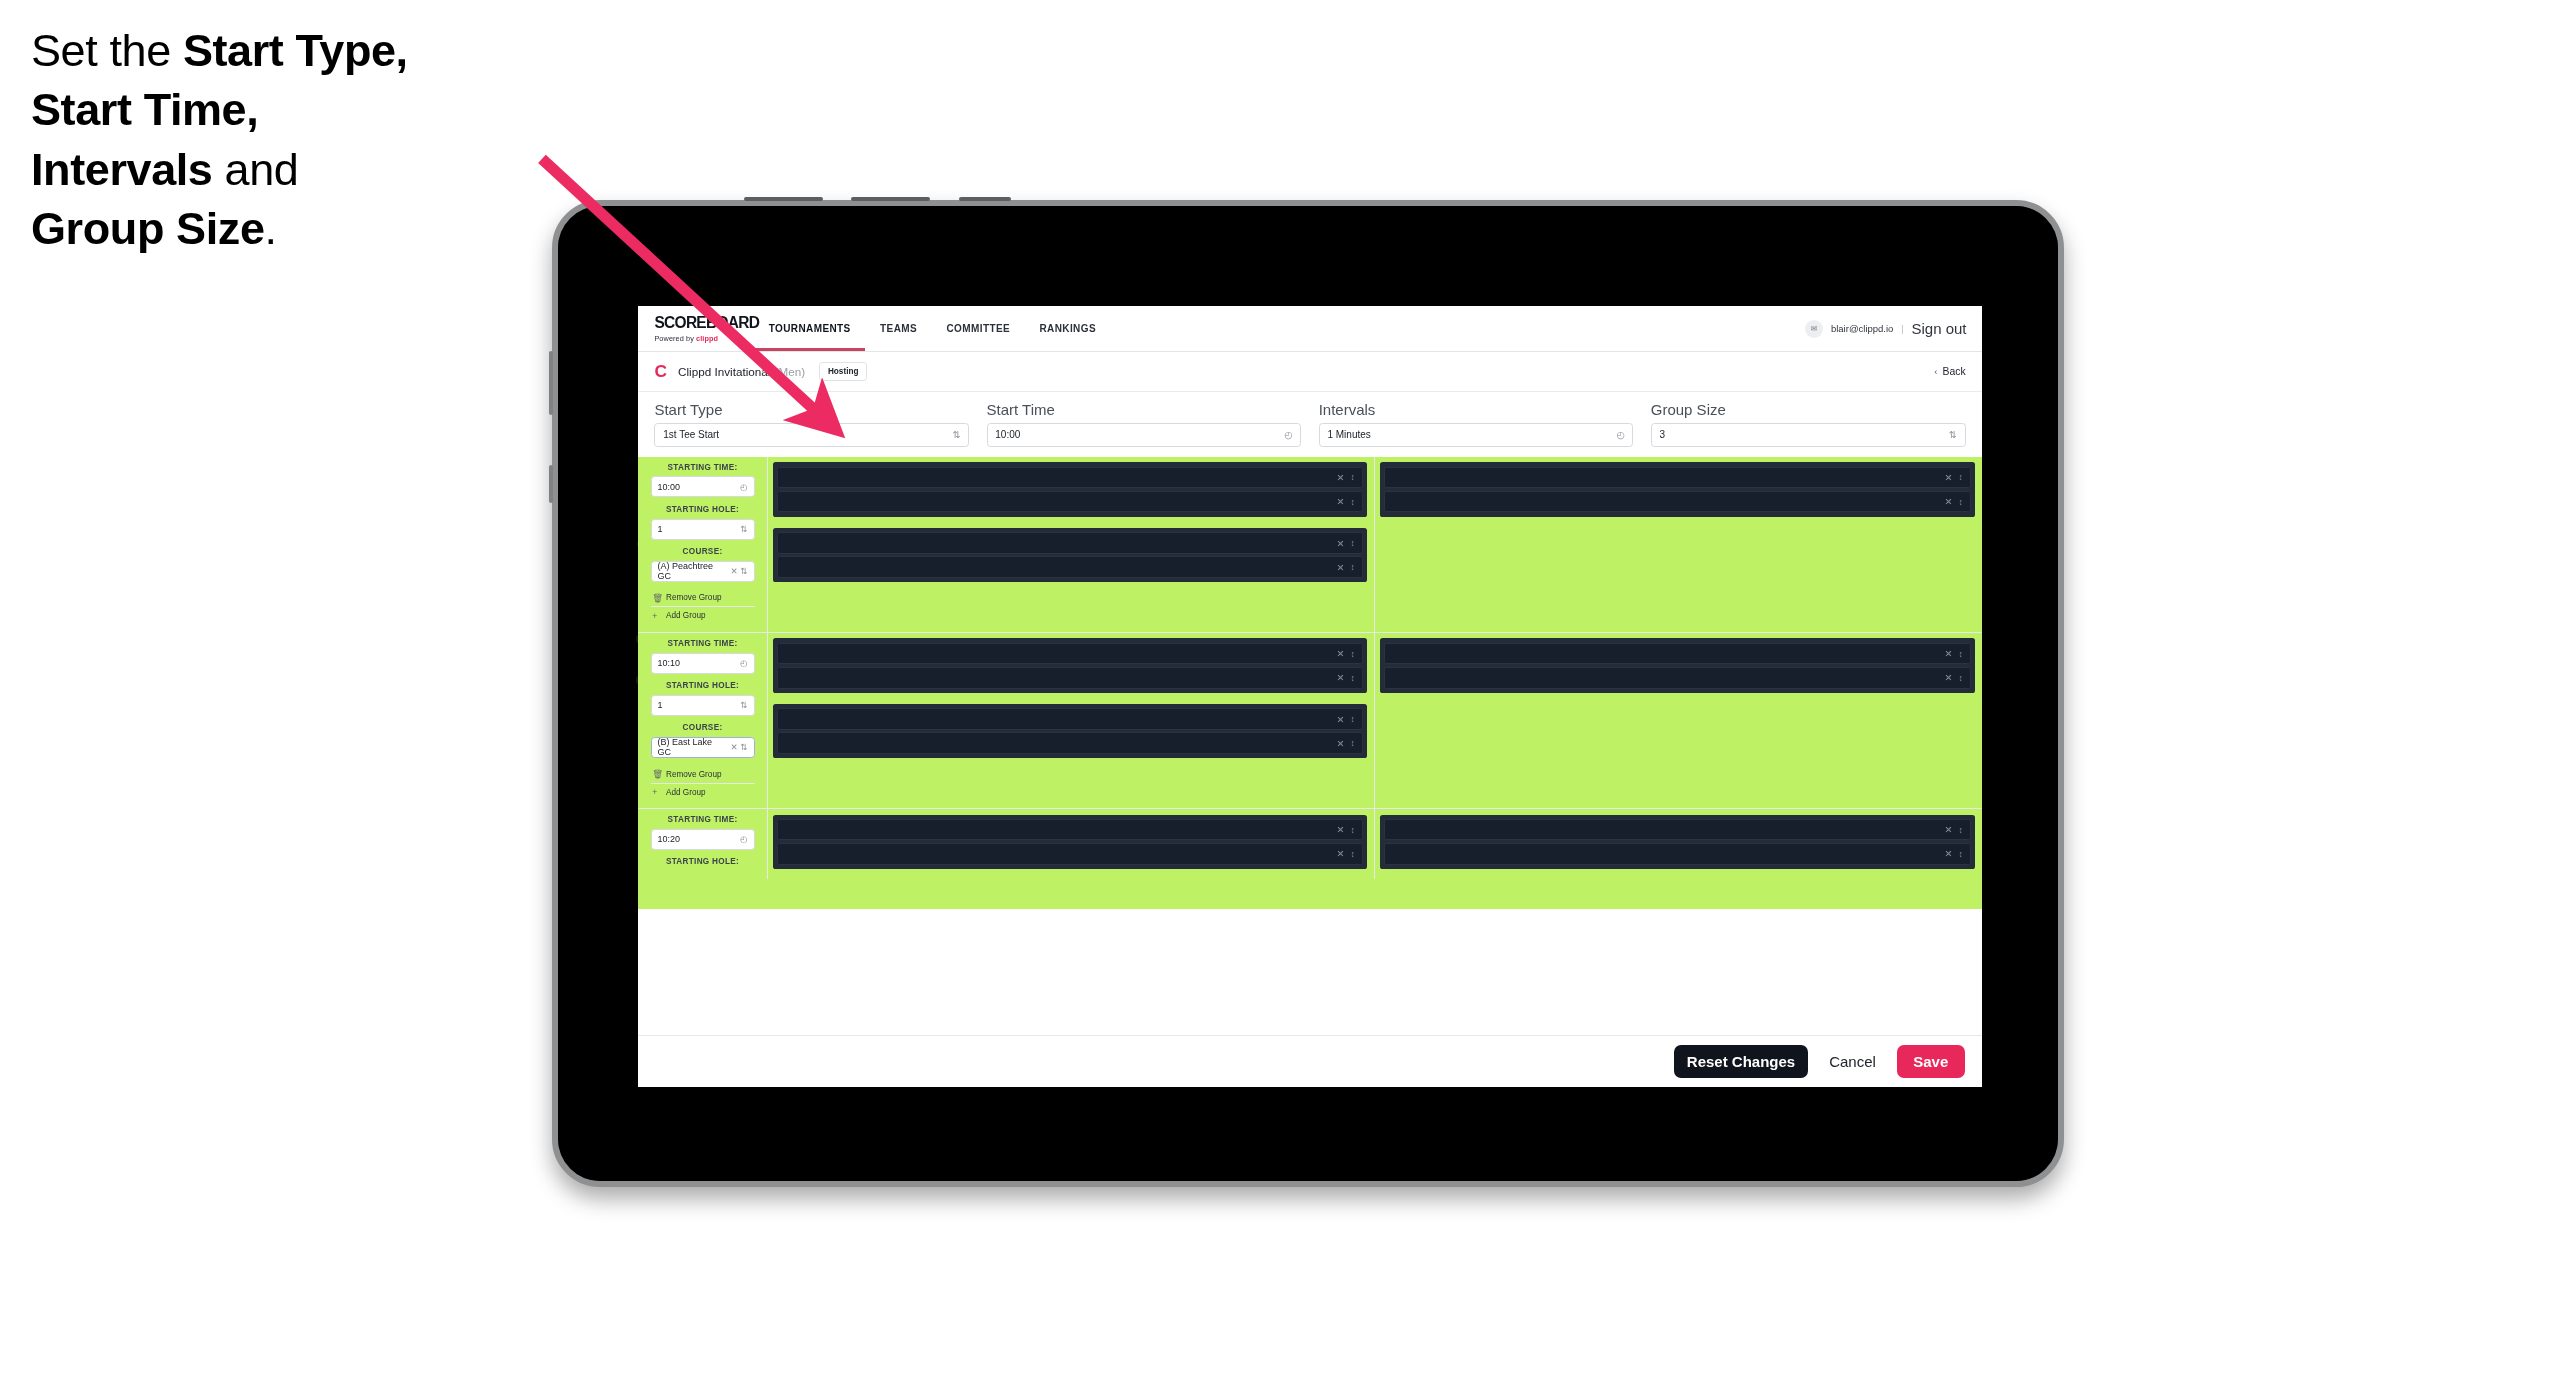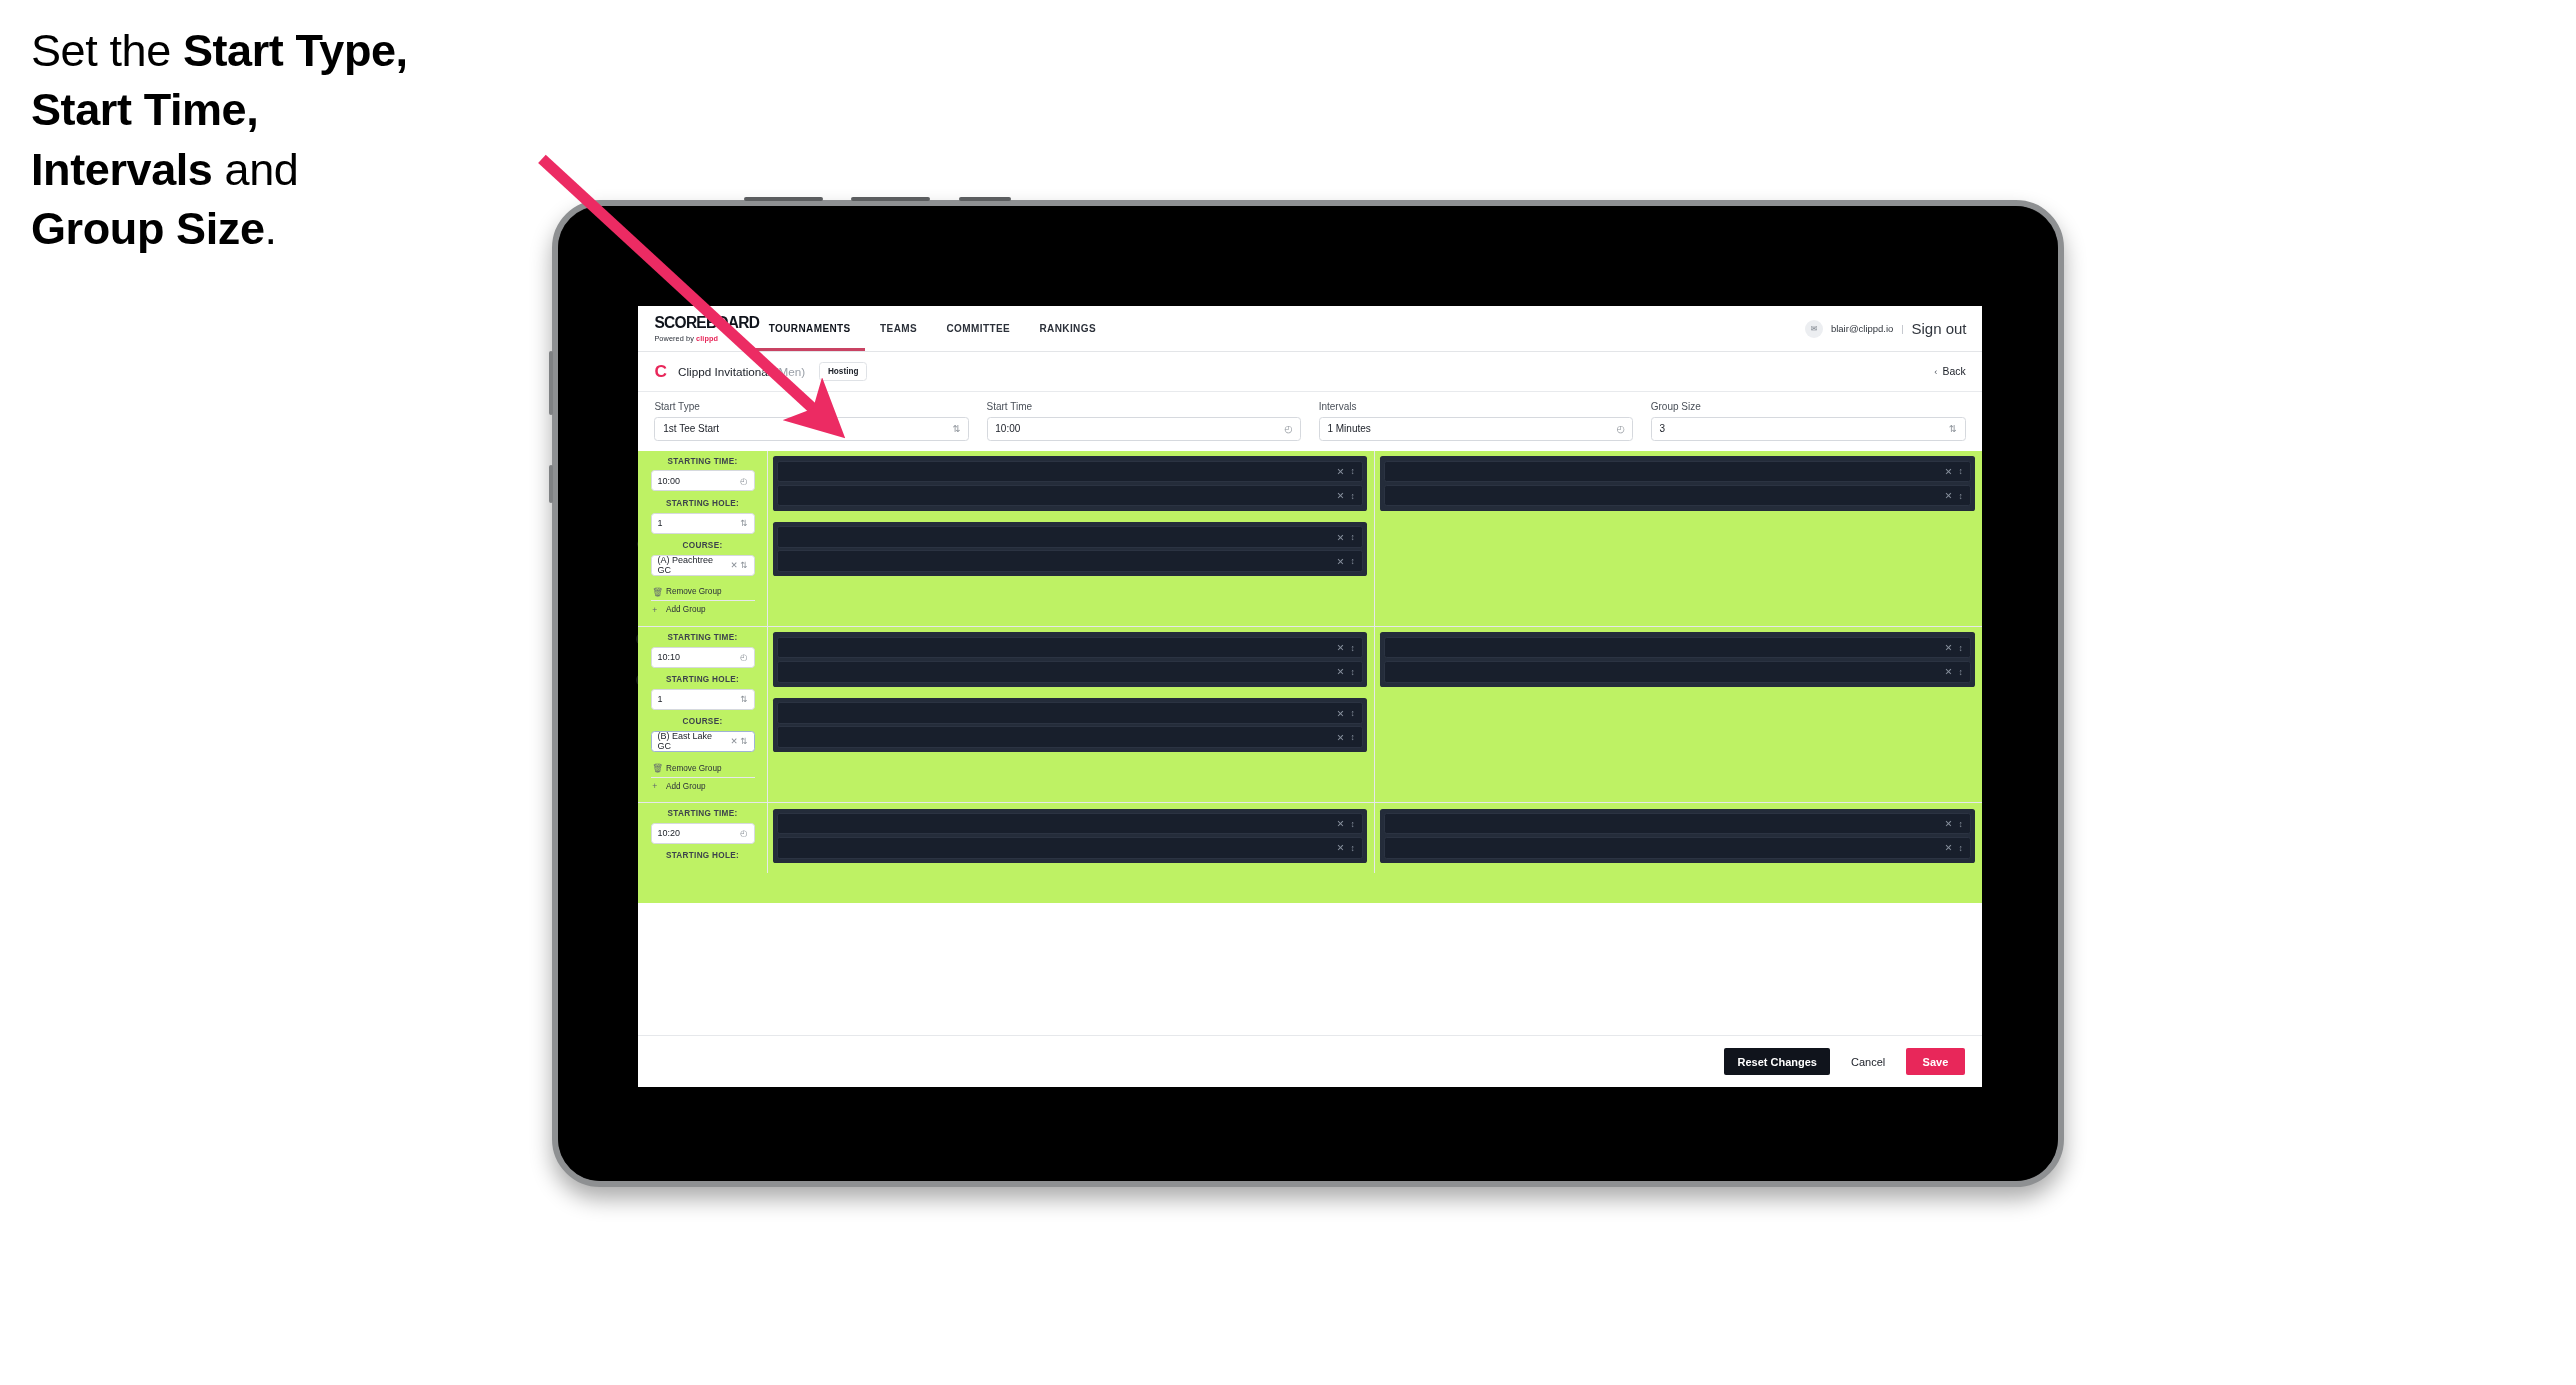--- a/index.html
+++ b/index.html
@@ -112,21 +112,21 @@
     margin-left: auto; display:flex; align-items:center; gap: 5.2px;
     font-size: 10.4px; color: #20242c; cursor: pointer;
   }
   .back-chev { font-size: 9.5px; color: #555b64; }
 
   
   .controls {
     display: grid; grid-template-columns: repeat(4, 1fr);
     column-gap: 17.3px; padding: 8.6px 16.4px 10.4px 16.4px; background: #fff;
   }
-  .ctrl-label { font-size: 10px; color: #4a5059; margin-bottom: 5.2px; }
+  .ctrl-label { font-size: 15px; color: #4a5059; margin-bottom: 5.2px; }
   .ctrl-box {
     height: 24px; border: 0.9px solid #d6d9de; border-radius: 3.5px;
     display:flex; align-items:center; padding: 0 7.8px;
     font-size: 10px; color: #20242c; background:#fff;
   }
   .ctrl-val { flex: 1; }
   .ic { color: #8b9198; font-size: 9.5px; line-height: 1; display:flex; }
 
   
   .thead { display: flex; height: 22.4px; background: #4e5665; color: #fff; }
@@ -177,21 +177,21 @@
   .prow .updown { color:#9aa3b0; font-size: 8.6px; opacity:.85; }
 
   
   .appfoot {
     position:absolute; left:0; right:0; bottom:0; height: 52px;
     background:#fff; border-top: 0.9px solid #e6e8eb;
     display:flex; align-items:center; justify-content:flex-end;
     padding-right: 17.3px; gap: 14px;
   }
   .btn {
-    border-radius: 2px; font-size: 11px; font-weight: 600; cursor:pointer;
+    border-radius: 7px; font-size: 15px; font-weight: 600; cursor:pointer;
     display:flex; align-items:center; justify-content:center;
   }
   .btn-reset { background:#10141c; color:#fff; padding: 7.8px 13px; }
   .btn-cancel { background:transparent; color:#20242c; padding: 7.8px 7px; font-weight:500; }
   .btn-save { background:#e8275a; color:#fff; padding: 7.8px 16.4px; }
 </style>
 </head>
 <body>
 
 <div class="stage">

